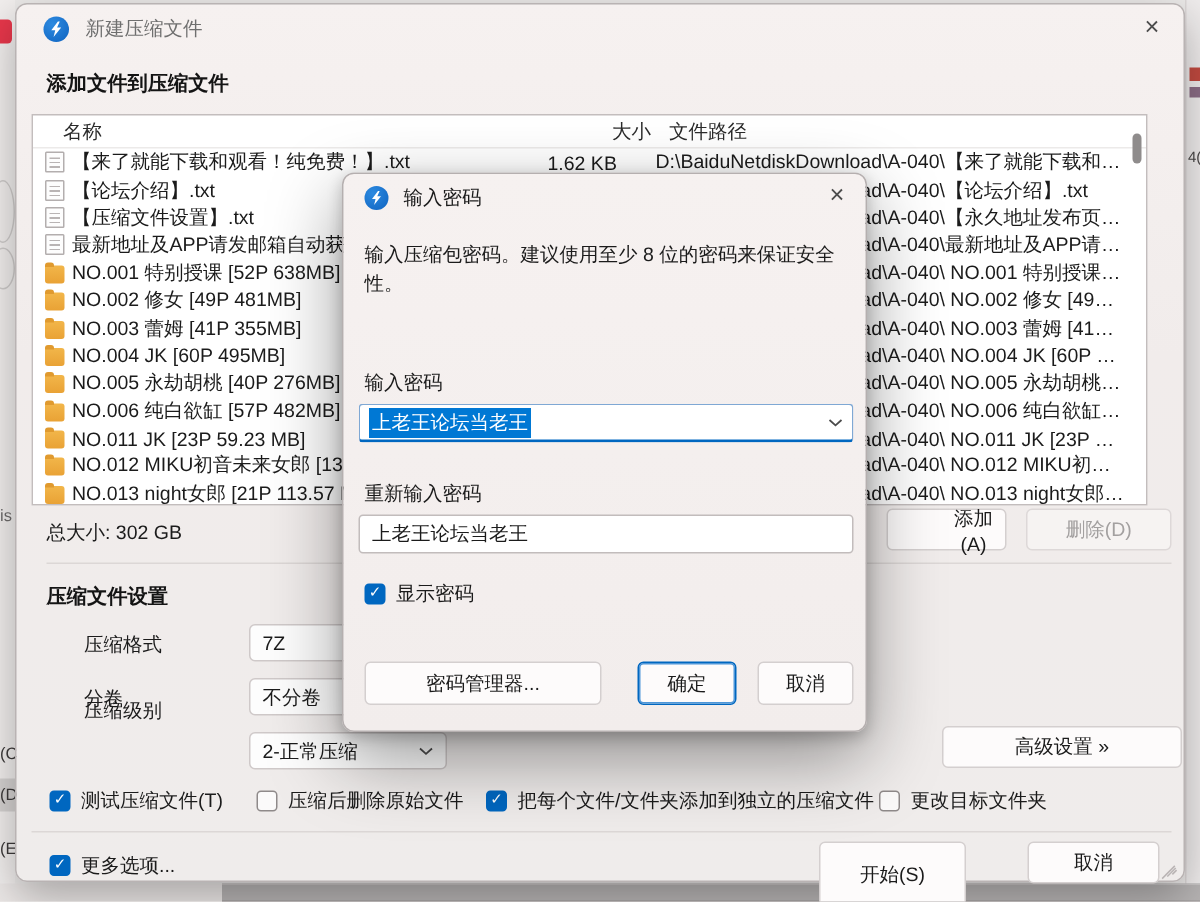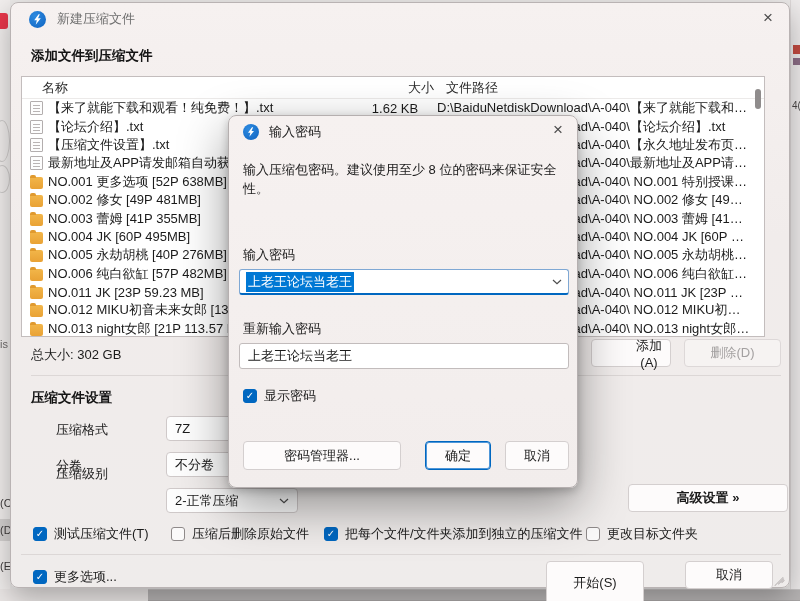--- a/index.html
+++ b/index.html
@@ -51,32 +51,32 @@
   .row{display:flex;height:18.4px;align-items:center;white-space:nowrap;}
   .ficon{width:13px;height:14px;margin-left:8px;margin-right:5px;flex:0 0 auto;position:relative;box-sizing:border-box;}
   .icon-doc{background:#fdfdfd;border:1px solid #b3aeae;border-radius:1px;}
   .icon-doc::after{content:"";position:absolute;left:2px;right:2px;top:3px;height:7px;
     background:repeating-linear-gradient(180deg,#b9b4b4 0 1px,transparent 1px 3px);}
   .icon-folder{height:12px;margin-top:2px;border-radius:1px 2px 2px 2px;
     background:linear-gradient(180deg,#f2b64a,#e9a235);}
   .icon-folder::before{content:"";position:absolute;left:0;top:-2px;width:6px;height:3px;
     background:#e09a2f;border-radius:2px 2px 0 0;}
   .rname{width:317px;overflow:hidden;text-overflow:ellipsis;flex:0 0 auto;}
-  .rsize{width:60px;text-align:center;overflow:hidden;flex:0 0 auto;}
+  .rsize{width:60px;text-align:left;overflow:hidden;flex:0 0 auto;}
   .rpath{padding-left:12px;flex:1 1 auto;overflow:hidden;text-overflow:ellipsis;margin-right:14px;}
   .vscroll{position:absolute;right:3px;top:12px;width:6px;height:20px;background:#8f8c8c;border-radius:3px;}
 
   .total-label{position:absolute;left:20px;top:343px;color:#1b1b1b;}
 
   
   .btn{position:absolute;box-sizing:border-box;background:#fdfbfb;border:1px solid #d4cfcf;border-radius:4px;
     font-family:inherit;font-size:13px;color:#1b1b1b;text-align:center;display:flex;align-items:center;justify-content:center;}
   .btn-add{left:580px;top:336px;width:80px;height:28px;padding-left:36px;}
   .btn-del{left:673px;top:336px;width:97px;height:28px;color:#a3a0a0;background:#f6f3f2;border-color:#ddd8d8;}
-  .btn-adv{left:617px;top:481px;width:160px;height:28px;font-weight:bold;}
+  .btn-adv{left:617px;top:481px;width:160px;height:28px;}
   .btn-start{left:535px;top:558px;width:98px;height:44px;}
   .btn-cancel-main{left:674px;top:558px;width:88px;height:28px;}
 
   .hr{position:absolute;left:20px;width:750px;height:0;border-top:1px solid #dcd7d6;}
   .hr1{top:372px;}
   .hr2{top:551px;width:760px;left:10px;}
 
   
   .fld-label{position:absolute;left:45px;color:#1b1b1b;}
   .combo{position:absolute;left:155px;width:132px;height:25px;box-sizing:border-box;background:#fdfdfd;
@@ -190,21 +190,21 @@
           <span class="rpath">D:\BaiduNetdiskDownload\A-040\【永久地址发布页】.txt</span>
         </div>
         <div class="row">
           <span class="ficon icon-doc"></span>
           <span class="rname">最新地址及APP请发邮箱自动获取</span>
           <span class="rsize"></span>
           <span class="rpath">D:\BaiduNetdiskDownload\A-040\最新地址及APP请发邮箱自动获取</span>
         </div>
         <div class="row">
           <span class="ficon icon-folder"></span>
-          <span class="rname">NO.001 更多选项 [52P 638MB]</span>
+          <span class="rname">NO.001 特别授课 [52P 638MB]</span>
           <span class="rsize"></span>
           <span class="rpath">D:\BaiduNetdiskDownload\A-040\ NO.001 特别授课 [52P 638MB]</span>
         </div>
         <div class="row">
           <span class="ficon icon-folder"></span>
           <span class="rname">NO.002 修女 [49P 481MB]</span>
           <span class="rsize"></span>
           <span class="rpath">D:\BaiduNetdiskDownload\A-040\ NO.002 修女 [49P 481MB]</span>
         </div>
         <div class="row">

